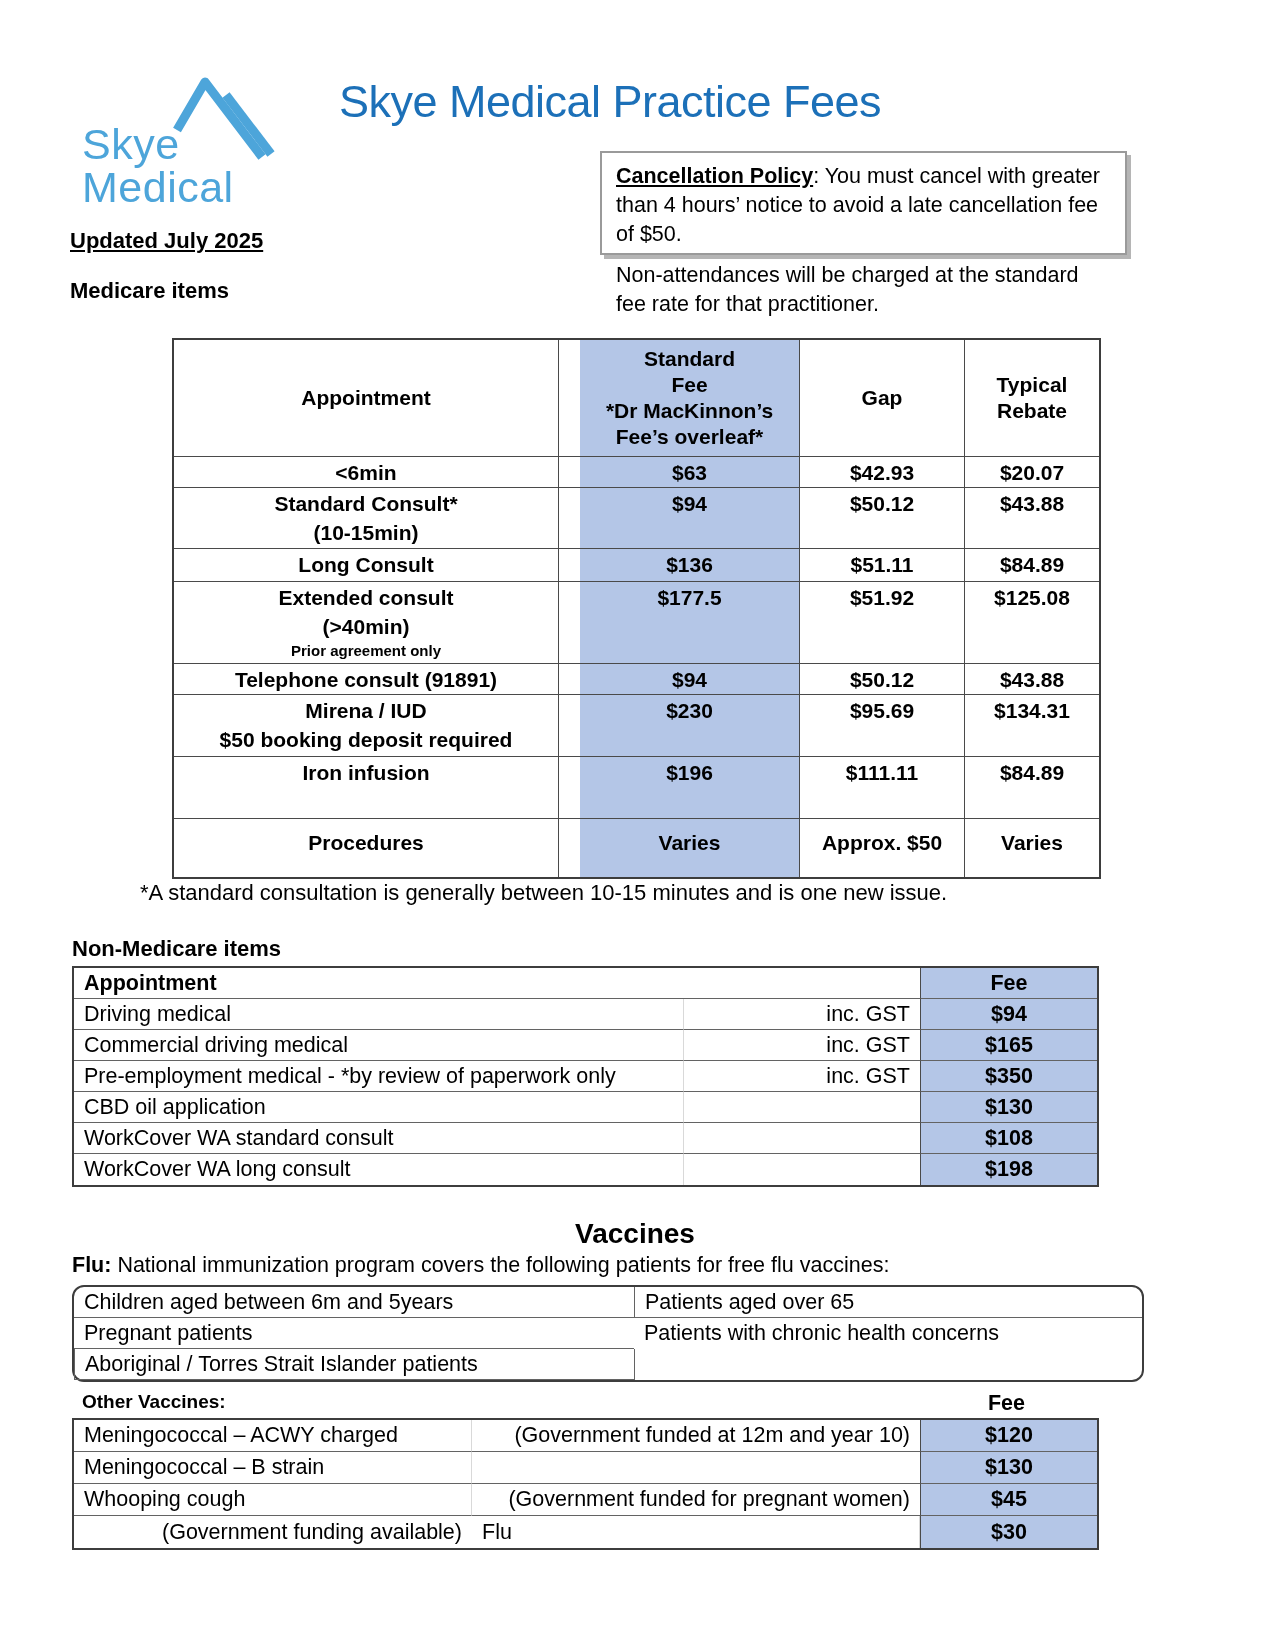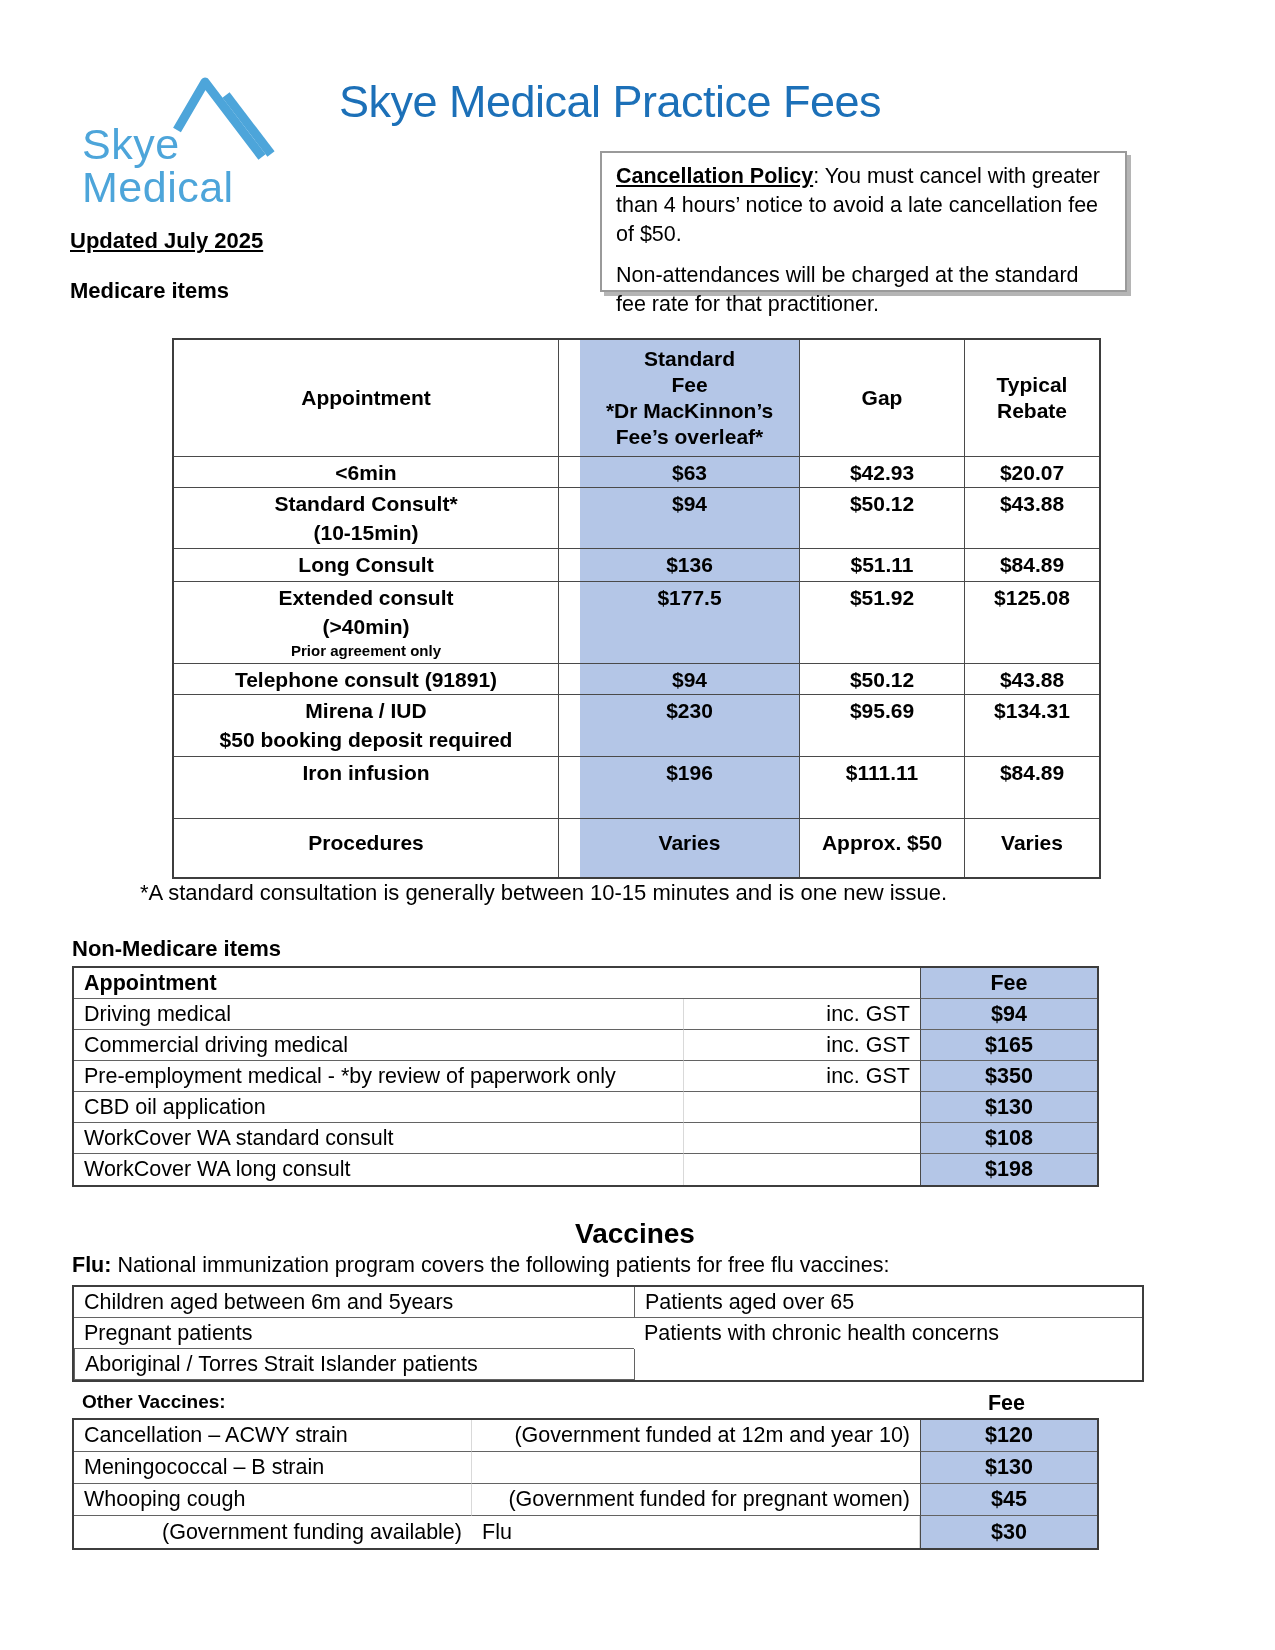--- a/index.html
+++ b/index.html
@@ -10,21 +10,21 @@
   .logo-word { position:absolute; left:82px; color:var(--logo-blue); font-size:43px; letter-spacing:0.5px; }
   .logo-word.w1 { top:120px; }
   .logo-word.w2 { top:163px; }
   .logo-icon { position:absolute; left:165px; top:68px; }
 
   
   .doc-title { position:absolute; left:320px; top:76px; width:580px; text-align:center;
                color:var(--title-blue); font-size:45px; font-weight:400; letter-spacing:-0.5px; }
 
   
-  .cancel-box { position:absolute; left:600px; top:151px; width:527px; height:141px;
+  .cancel-box { position:absolute; left:600px; top:151px; width:527px; height:104px;
                 background:#fff; border:2px solid #9a9a9a; box-shadow:4px 4px 0 rgba(120,120,120,.55);
                 padding:9px 14px; font-size:21.5px; line-height:29px; }
   .cancel-box .p2 { margin-top:12px; }
   .bold-ul { font-weight:bold; text-decoration:underline; }
 
   .updated { position:absolute; left:70px; top:228px; font-size:22px; font-weight:bold; text-decoration:underline; }
   .sect-heading { position:absolute; font-size:22px; font-weight:bold; }
 
   
   .mtable { position:absolute; left:172px; top:338px;
@@ -46,21 +46,21 @@
   
   .gtable { position:absolute; display:grid; border:2px solid #3d3d3d; font-size:21.5px; background:#fff; }
   .gc { display:flex; align-items:center; border-bottom:1.5px solid #636363; padding:0 10px; }
   .gc.faintR { border-right:1.5px solid #d9d9d9; }
   .gc.right { justify-content:flex-end; }
   .gc.fee { background:var(--cell-blue); justify-content:center; font-weight:bold; border-left:1.5px solid #4a4a4a; padding:0; }
   .gc.bold { font-weight:bold; }
   .gc.noB { border-bottom:none; }
 
   .nmtable { left:72px; top:966px; grid-template-columns:610px 236px 177px; grid-auto-rows:31px; }
-  .flutable { left:72px; top:1285px; grid-template-columns:560px 508px; grid-auto-rows:31px; }
+  .flutable { left:72px; top:1285px; grid-template-columns:560px 508px; grid-auto-rows:31px;border-radius:12px; }
   .ovtable { left:72px; top:1418px; grid-template-columns:398px 448px 177px; grid-auto-rows:32px; }
 
   .vaccines-title { position:absolute; left:335px; width:600px; top:1218px; text-align:center; font-size:28px; font-weight:bold; }
   .flu-line { position:absolute; left:72px; top:1253px; font-size:21.5px; }
   .ov-heading { position:absolute; left:82px; top:1391px; font-size:19px; font-weight:bold; }
   .ov-fee-label { position:absolute; left:918px; top:1391px; width:177px; text-align:center; font-size:21.5px; font-weight:bold; }
 </style>
 </head>
 <body>
 
@@ -262,21 +262,21 @@
     <div class="gc">Pregnant patients</div>
     <div class="gc noB">Patients with chronic health concerns</div>
     <div class="gc" style="border-left:1.5px solid #636363;">Aboriginal / Torres Strait Islander patients</div>
     <div class="gc noB" style="border-left:1.5px solid #636363;"></div>
   </div>
 
   <div class="ov-heading">Other Vaccines:</div>
   <div class="ov-fee-label">Fee</div>
 
   <div class="gtable ovtable">
-    <div class="gc faintR">Cancellation – ACWY strain</div>
+    <div class="gc faintR">Meningococcal – ACWY charged</div>
     <div class="gc right">(Government funded at 12m and year 10)</div>
     <div class="gc fee">$120</div>
 
     <div class="gc faintR">Meningococcal – B strain</div>
     <div class="gc right"></div>
     <div class="gc fee">$130</div>
 
     <div class="gc faintR">Whooping cough</div>
     <div class="gc right">(Government funded for pregnant women)</div>
     <div class="gc fee">$45</div>

